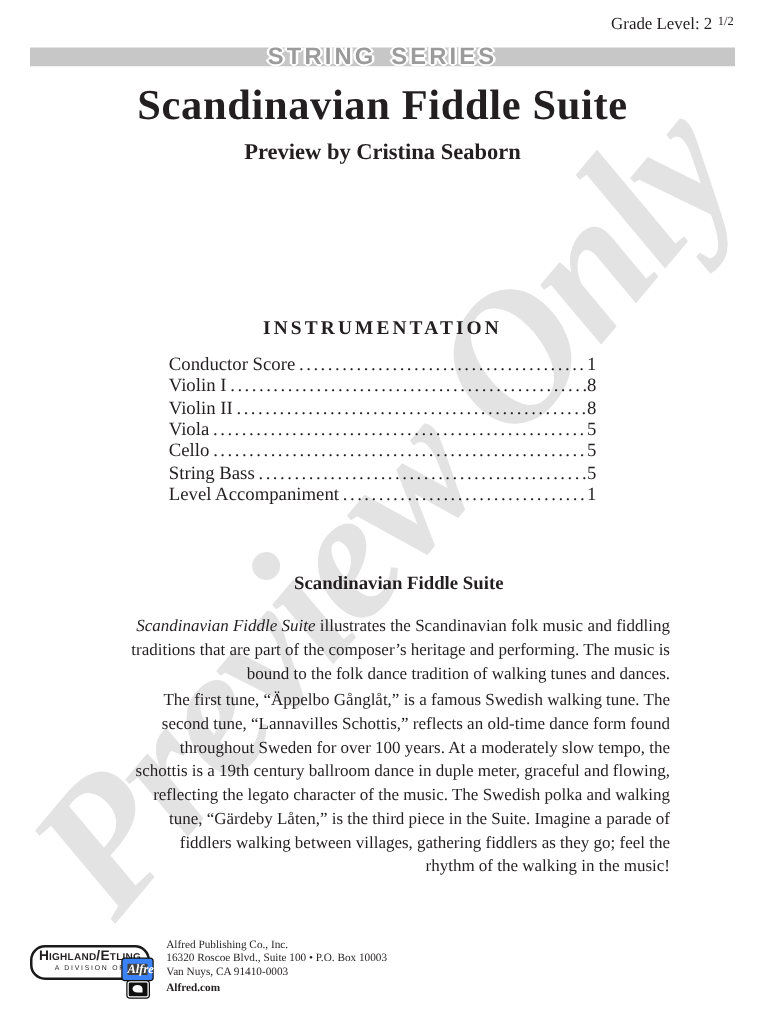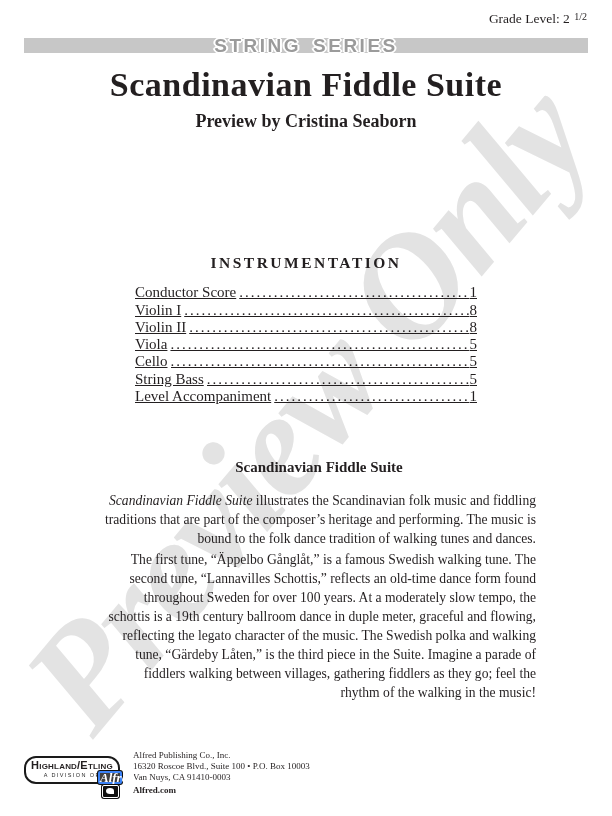--- a/index.html
+++ b/index.html
@@ -41,21 +41,21 @@
   
   .titleblock { position:absolute; top:66px; left:0; right:0; text-align:center; z-index:1; }
   .titleblock h1 { margin:0; font-size:34px; font-weight:bold; letter-spacing:0.5px; line-height:38px; }
   .credit1 { margin-top:16px; font-size:16px; }
   .credit2 { margin-top:7px; font-size:18px; font-weight:bold; }
 
   
   .instr { position:absolute; top:254px; left:0; right:0; z-index:1; }
   .instr h2 { margin:0; text-align:center; font-size:15.5px; font-weight:bold; letter-spacing:2.5px; }
   .instr .list { width:342px; margin:12px auto 0 auto; font-size:15px; }
-  .row { display:flex; align-items:flex-end; height:17.3px;text-decoration:underline; }
+  .row { display:flex; align-items:center; height:17.3px; }
   .row .lbl { white-space:nowrap; padding-right:3px; }
   .row .leader { flex:1; overflow:hidden; white-space:nowrap; letter-spacing:2px; }
   .row .leader::after {
     content:"..................................................................................................................";
   }
   .row .pg { white-space:nowrap; padding-left:1px; }
 
   
   .desc { position:absolute; top:459px; left:102px; width:434px; z-index:1; }
   .desc h3 { margin:0; text-align:center; font-size:15px; font-weight:bold; }
@@ -66,23 +66,23 @@
   .footer { position:absolute; top:745px; left:24px; right:24px; display:flex; z-index:1; }
   .he-box {
     position:relative; width:92px; height:24px; margin-top:11px;
     border:2px solid #1a1a1a; border-radius:12px; background:#fff;
     text-align:center; font-family:"Liberation Sans", sans-serif;
   }
   .he-name { font-size:11px; font-weight:bold; font-variant:small-caps; letter-spacing:0.2px; margin-top:2px; line-height:11px; }
   .he-div { font-size:5.5px; letter-spacing:1.4px; color:#2a2a2a; margin-top:1px; text-transform:uppercase; }
   .alfred-logo { position:absolute; right:-4px; bottom:-16px; width:24px; }
   .alfred-top {
-    background:#404040; color:#fff; border:2px solid #3b82f6; border-radius:2px;
+    background:#404040; color:#fff; border:4px solid #3b82f6; border-radius:2px;
     font-family:"Liberation Serif", serif; font-style:italic; font-weight:bold;
-    font-size:13px; line-height:9px; text-align:center;
+    font-size:10px; line-height:9px; text-align:center;
     box-shadow:0 0 0 1px #101010;
   }
   .alfred-bottom {
     width:15px; height:11px; background:#101010; margin:1px auto 0 auto;
     border:1px solid #fff; border-radius:2px; position:relative;
     box-shadow:0 0 0 1px #101010;
   }
   .alfred-bottom .mark {
     position:absolute; left:3px; top:2px; width:8px; height:6px;
     background:#fff; border-radius:60% 60% 10% 60%;

